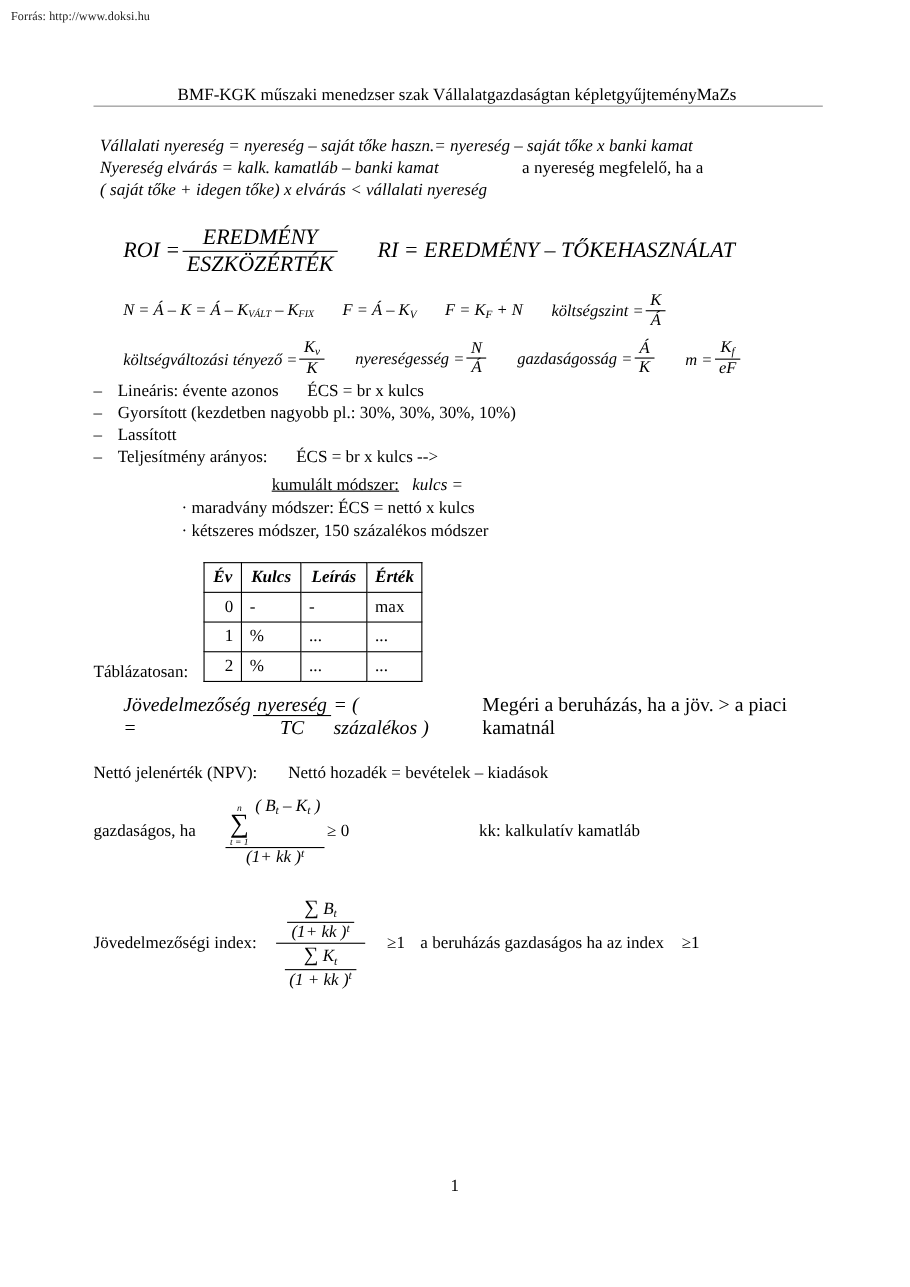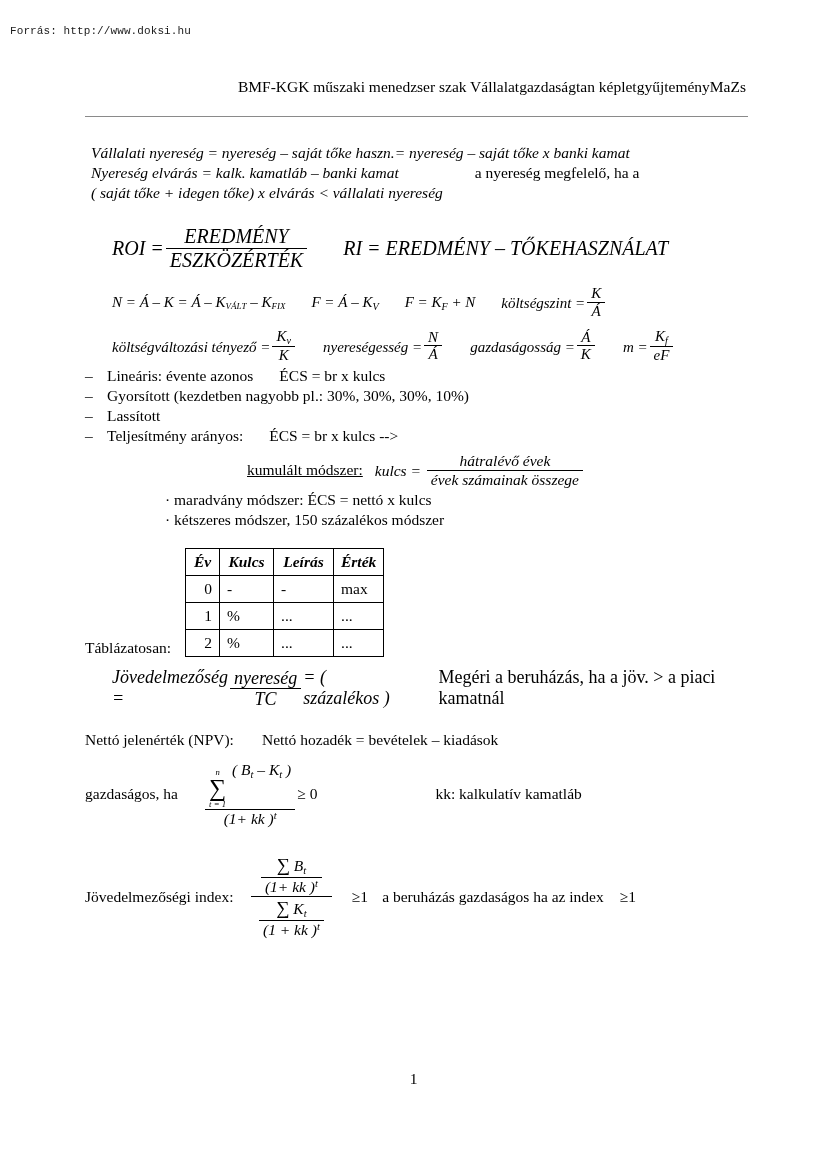--- a/index.html
+++ b/index.html
@@ -13,42 +13,42 @@
     position: relative;
     font-family: "Liberation Serif", "DejaVu Serif", serif;
     color: #000000;
     overflow: hidden;
   }
 
   
   .watermark {
     position: absolute;
     left: 10px;
-    top: 25px;
-    font-family: Liberation Mono, monospace;
+    top: 9px;
+    font-family: Liberation Serif, serif;
     font-size: 11px;
     color: #1a1a1a;
     letter-spacing: 0.1px;
   }
 
   
   .page {
     position: absolute;
     left: 85px;
     top: 78px;
     width: 663px;
   }
 
   
   .doc-header {
     display: flex;
-    justify-content: flex-end;
+    justify-content: center;
     align-items: baseline;
     font-size: 15.5px;
-    padding-bottom: 20px;
+    padding-bottom: 0;
     border-bottom: 1px solid #8a8a8a;
   }
   .doc-header .htitle { white-space: nowrap; }
   .doc-header .hauthor { white-space: nowrap; padding-right: 2px;}
   .b  { font-weight: bold; }
 
   
   .mi { font-style: italic; font-family: "Liberation Serif", serif; }
   .frac {
     display: inline-block;
@@ -291,24 +291,20 @@
       <span>Teljesítmény arányos:</span>
       <span class="tabgap"></span>
       <span>ÉCS = br x kulcs --&gt;</span>
     </div>
   </div>
 
   <div class="kumul">
     <span class="lbl">kumulált módszer:</span>
     <span class="fx">
       <span>kulcs =</span>
-      <span class="frac">
-        <span class="num">hátralévő évek</span>
-        <span class="den">évek számainak összege</span>
-      </span>
     </span>
   </div>
 
   <div class="submethods">
     <div>· maradvány módszer: ÉCS = nettó x kulcs</div>
     <div>· kétszeres módszer, 150 százalékos módszer</div>
   </div>
 
   <div class="tbl-wrap">
     <div class="tbl-label">Táblázatosan:</div>

